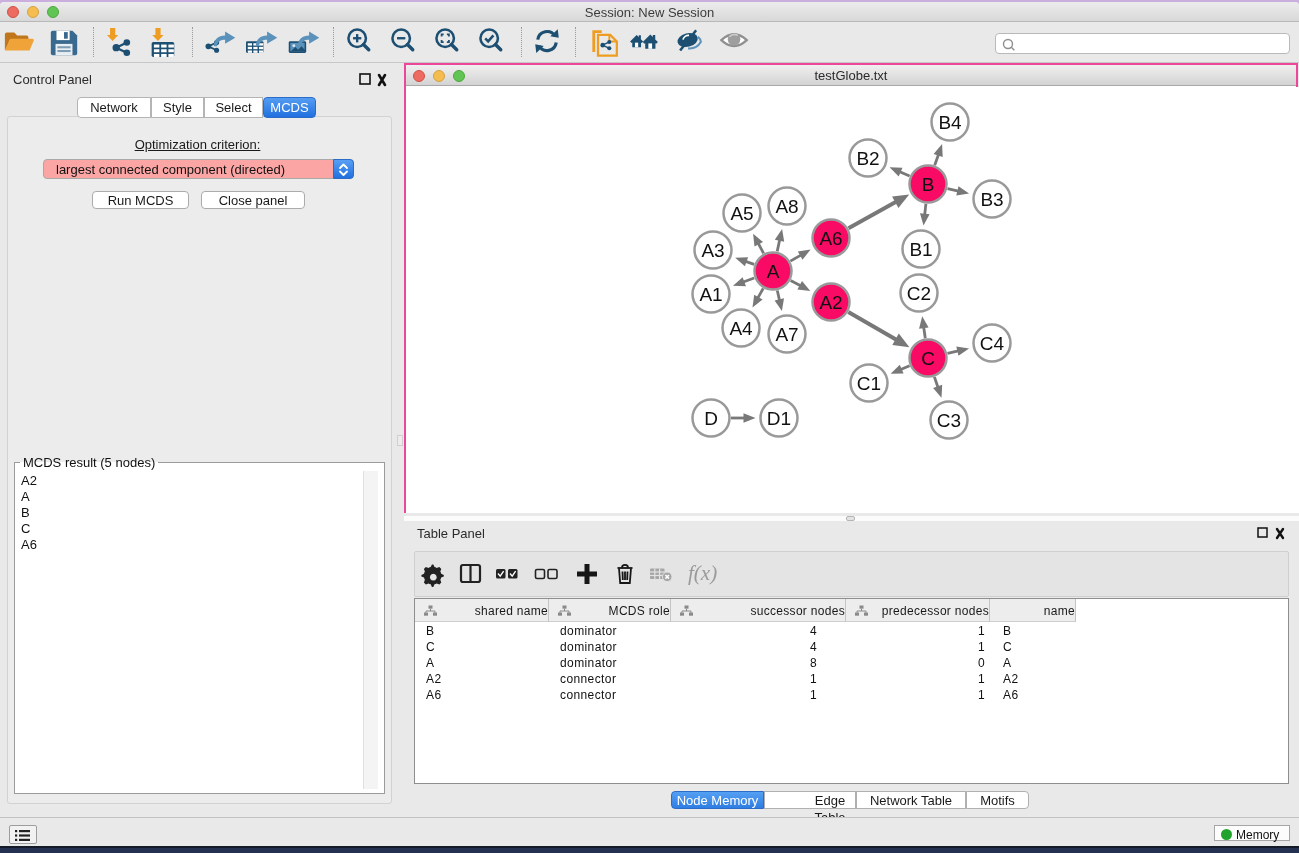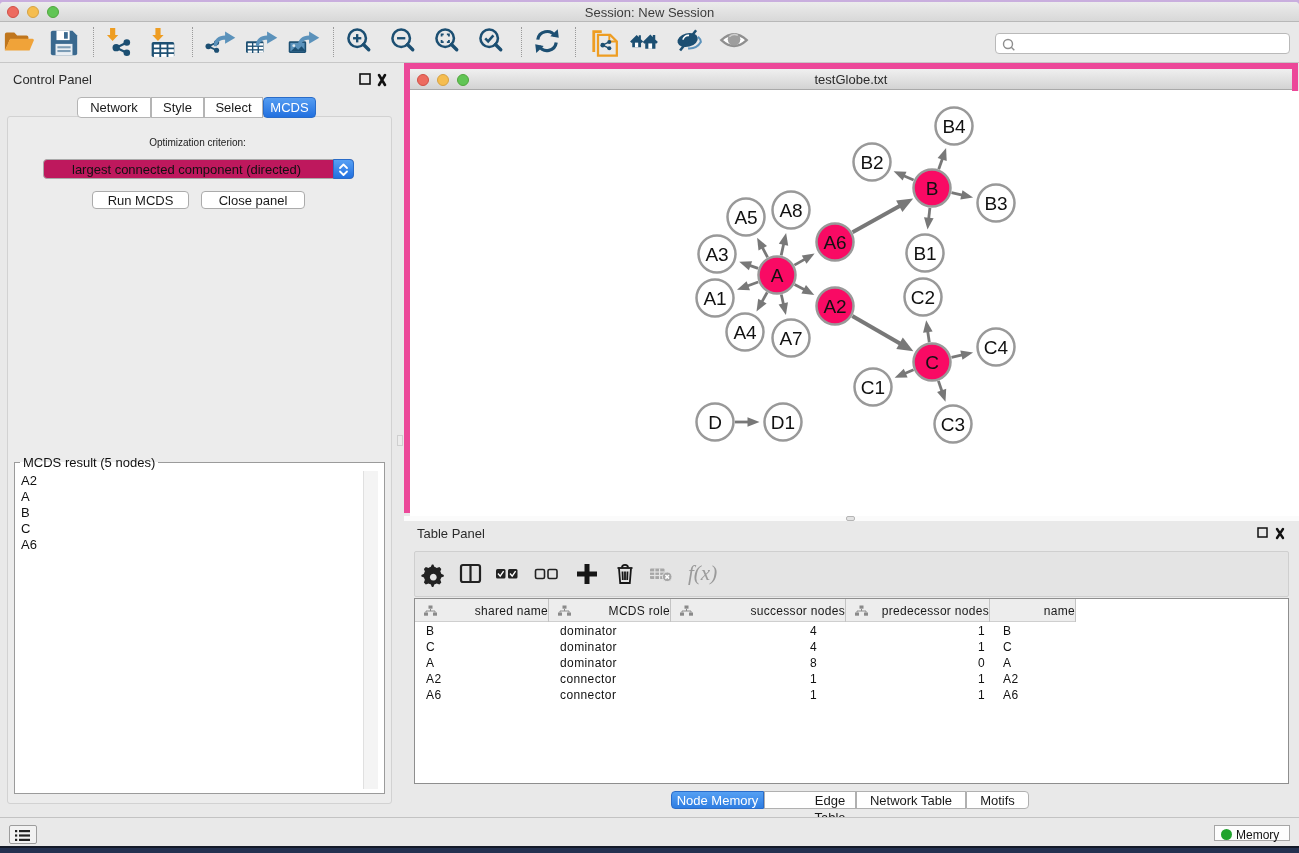--- a/index.html
+++ b/index.html
@@ -17,31 +17,31 @@
 .tsep { position:absolute; top:5px; height:30px; width:0; border-left:1px dotted #9a9a9a; }
 .ticon { position:absolute; top:4px; width:32px; height:32px; }
 #searchbox { position:absolute; left:995px; top:11px; width:295px; height:21px; background:#fff; border:1px solid #b9b9b9; border-radius:4px; }
 #searchbox svg { position:absolute; left:5px; top:3px; }
 
 
 #cp-title { position:absolute; left:13px; top:70px; font-size:13px; color:#2b2b2b; }
 #cp-panel { position:absolute; left:7px; top:114px; width:385px; height:688px; background:#ececec; border:1px solid #d2d2d2; border-radius:3px; }
 .cptab { position:absolute; top:95px; height:21px; border:1px solid #b4b4b4; background:#fff; font-size:13px; color:#1a1a1a; text-align:center; line-height:19px; }
 .cptab.sel { background:linear-gradient(#559DF2,#2270DF); color:#fff; border-color:#2a6cc8; border-radius:4px; }
-#optlabel { position:absolute; left:0px; top:135px; width:395px; text-align:center; font-size:10px; color:#1a1a1a; }
-#dropdown { position:absolute; left:43px; top:157px; width:311px; height:20px; background:#be185d; border:1px solid #a9a9a9; border-radius:4px; font-size:13px; color:#111; line-height:19px; padding-left:28px; }
+#optlabel { position:absolute; left:0px; top:135px; width:395px; text-align:center; font-size:13px; color:#1a1a1a;text-decoration:underline; }
+#dropdown { position:absolute; left:43px; top:157px; width:311px; height:20px; background:#fca5a5; border:1px solid #a9a9a9; border-radius:4px; font-size:13px; color:#111; line-height:19px; padding-left:12px; }
 #dropdown .spin { position:absolute; right:-1px; top:-1px; width:21px; height:20px; background:linear-gradient(#57a0f4,#2270DF); border-radius:0 4px 4px 0; border:1px solid #2a6cc8; }
 .btn { position:absolute; top:189px; height:18px; background:#fff; border:1px solid #ababab; border-radius:4px; font-size:13px; color:#1a1a1a; text-align:center; line-height:17px; }
 #mcdsbox { position:absolute; left:14px; top:460px; width:371px; height:332px; background:#fff; border:1px solid #9b9b9b; }
 #mcdslabel { position:absolute; left:20px; top:453px; font-size:13px; color:#111; padding:0 3px; background:linear-gradient(#ececec 0 7px, #ffffff 7px 100%); }
 #mcdslist { position:absolute; left:21px; top:471px; font-size:13px; color:#111; line-height:16px; }
 #mcdssb { position:absolute; right:6px; top:8px; width:15px; height:318px; background:#f4f4f4; border-left:1px solid #e0e0e0; }
 
 
-#netwin { position:absolute; left:404px; top:61px; width:894px; height:450px; background:#fff; border:6px solid #ec4899; }
+#netwin { position:absolute; left:404px; top:61px; width:894px; height:450px; background:#fff; border:2px solid #ec4899; }
 #nettitle { position:absolute; left:0; top:0; width:100%; height:21px; background:linear-gradient(#f0f0f0,#d3d3d3); border-bottom:1px solid #a9a9a9; }
 #nettitle .t1 { left:7px;  background:#ed6b60; border:0.5px solid #d05047; top:5px; }
 #nettitle .t2 { left:27px; background:#f5bd4f; border:0.5px solid #d6a243; top:5px; }
 #nettitle .t3 { left:47px; background:#61c555; border:0.5px solid #51a63e; top:5px; }
 #nettitle .txt { position:absolute; top:3px; width:100%; text-align:center; font-size:13px; color:#2b2b2b; }
 #netcanvas { position:absolute; left:0; top:22px; width:1056px; height:426px; background:#fff; }
 
 
 #tp-title { position:absolute; left:417px; top:524px; font-size:13px; color:#2b2b2b; }
 #tp-toolbar { position:absolute; left:414px; top:549px; width:875px; height:46px; background:#e4e4e4; border:1px solid #cfcfcf; border-radius:2px; }

